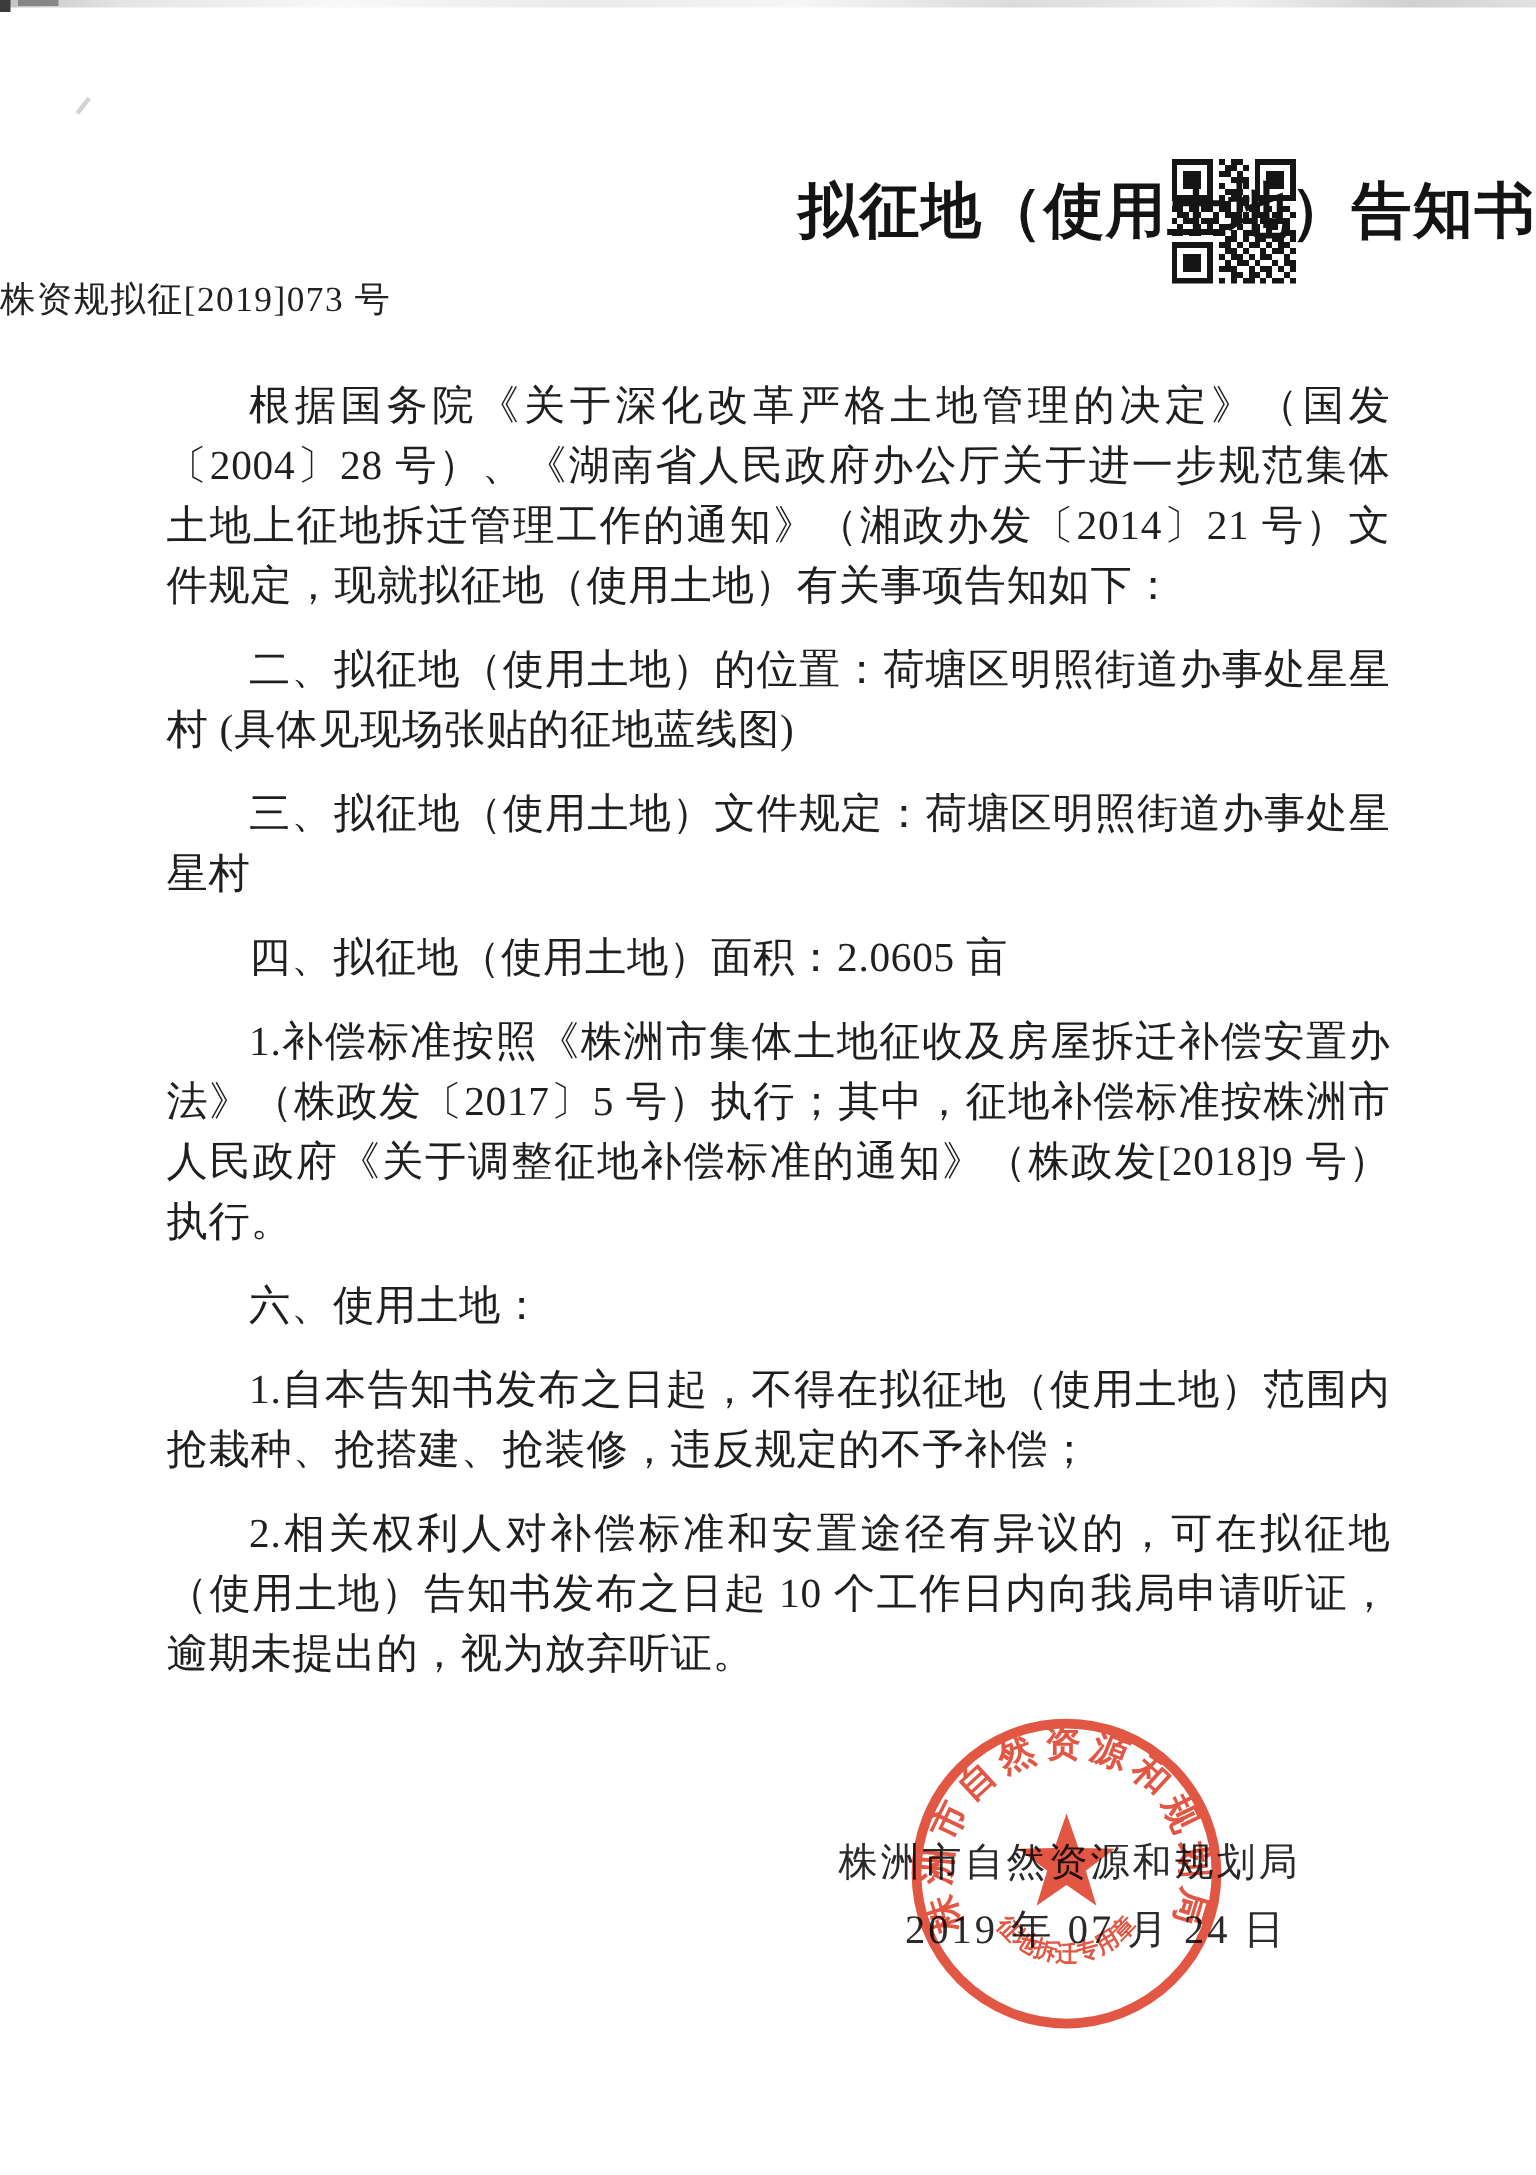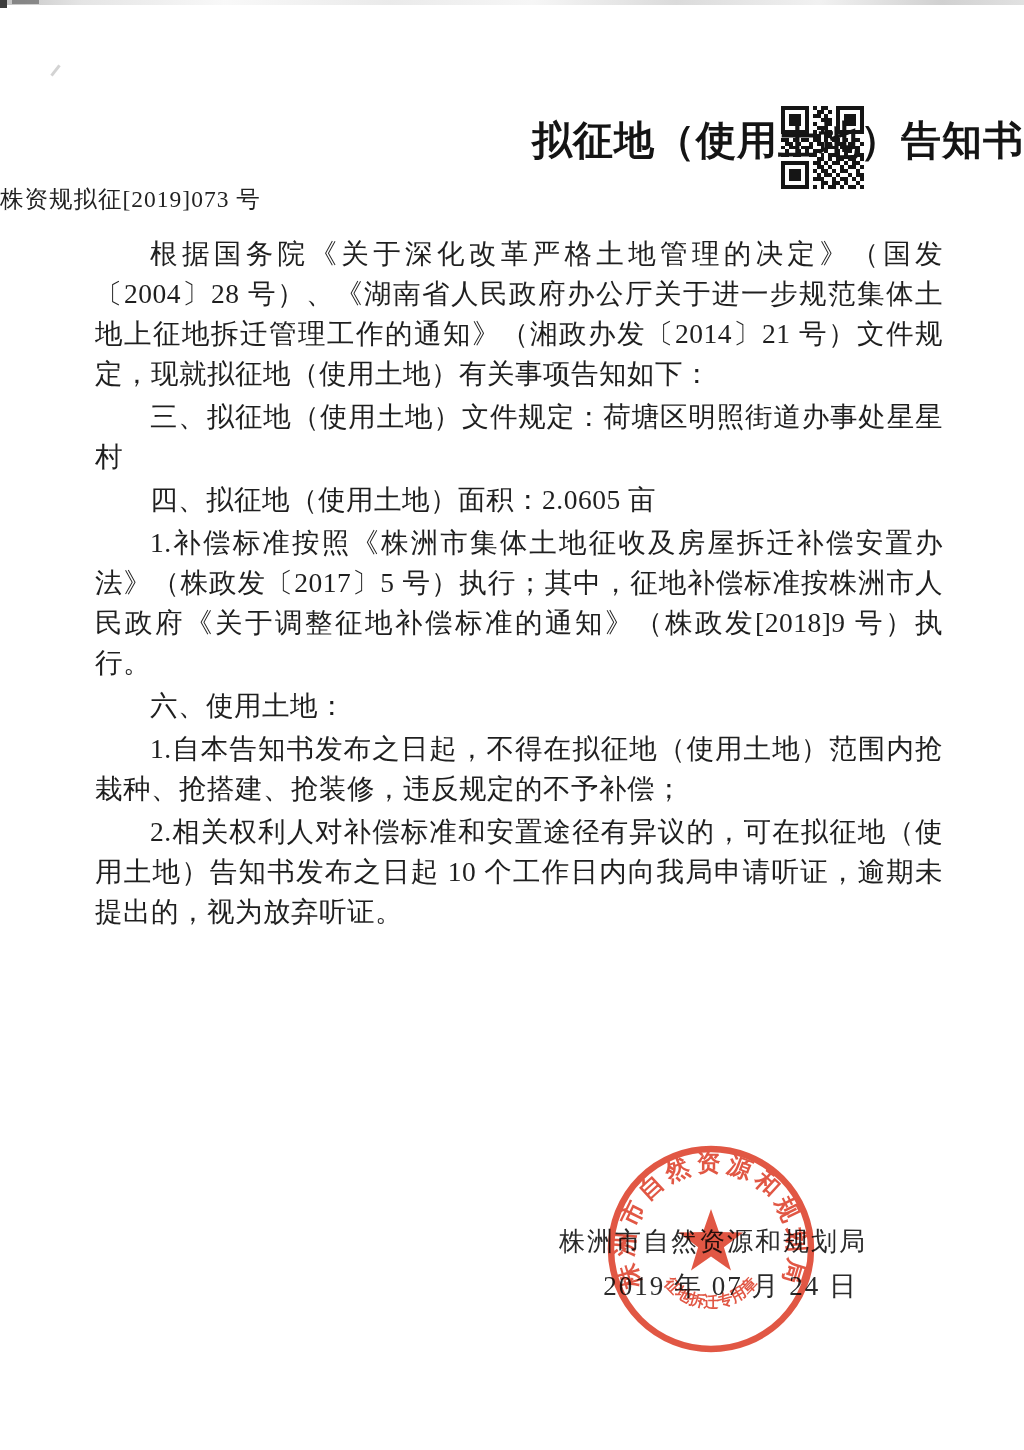--- a/index.html
+++ b/index.html
@@ -38,21 +38,21 @@
   .qr {
     position: absolute; left: 781px; top: 106px;
     width: 83px; height: 83px;
     shape-rendering: crispEdges;
   }
   .content {
     position: absolute; left: 95px; top: 234px; width: 848px;
     font-size: 27.5px; line-height: 40px;
     text-align: justify; letter-spacing: 0.5px; color: #1f1f1f;
   }
-  .para { margin: 0; text-indent: 2em; }
+  .para { margin: 16px; text-indent: 2em; }
   .para + .para { margin-top: 3px; }
 
   .sign-org {
     position: absolute; top: 1224px; right: 157px;
     font-size: 26px; letter-spacing: 2px; color: #2a2a2a;
   }
   .sign-date {
     position: absolute; top: 1268px; right: 166px;
     font-size: 27px; letter-spacing: 2px; color: #2a2a2a;
   }
@@ -85,20 +85,21 @@
 
   <h1 class="title">拟征地（使用土地）告知书</h1>
   <div class="doc-no">株资规拟征[2019]073 号</div>
 
   <svg class="qr" viewBox="0 0 21 21" xmlns="http://www.w3.org/2000/svg">
       <path d="M0 0h1v1h-1zM1 0h1v1h-1zM2 0h1v1h-1zM3 0h1v1h-1zM4 0h1v1h-1zM5 0h1v1h-1zM6 0h1v1h-1zM8 0h1v1h-1zM10 0h1v1h-1zM11 0h1v1h-1zM14 0h1v1h-1zM15 0h1v1h-1zM16 0h1v1h-1zM17 0h1v1h-1zM18 0h1v1h-1zM19 0h1v1h-1zM20 0h1v1h-1zM0 1h1v1h-1zM6 1h1v1h-1zM9 1h1v1h-1zM10 1h1v1h-1zM12 1h1v1h-1zM14 1h1v1h-1zM20 1h1v1h-1zM0 2h1v1h-1zM2 2h1v1h-1zM3 2h1v1h-1zM4 2h1v1h-1zM6 2h1v1h-1zM8 2h1v1h-1zM9 2h1v1h-1zM11 2h1v1h-1zM14 2h1v1h-1zM16 2h1v1h-1zM17 2h1v1h-1zM18 2h1v1h-1zM20 2h1v1h-1zM0 3h1v1h-1zM2 3h1v1h-1zM3 3h1v1h-1zM4 3h1v1h-1zM6 3h1v1h-1zM10 3h1v1h-1zM11 3h1v1h-1zM12 3h1v1h-1zM14 3h1v1h-1zM16 3h1v1h-1zM17 3h1v1h-1zM18 3h1v1h-1zM20 3h1v1h-1zM0 4h1v1h-1zM2 4h1v1h-1zM3 4h1v1h-1zM4 4h1v1h-1zM6 4h1v1h-1zM8 4h1v1h-1zM12 4h1v1h-1zM14 4h1v1h-1zM16 4h1v1h-1zM17 4h1v1h-1zM18 4h1v1h-1zM20 4h1v1h-1zM0 5h1v1h-1zM6 5h1v1h-1zM9 5h1v1h-1zM10 5h1v1h-1zM11 5h1v1h-1zM14 5h1v1h-1zM20 5h1v1h-1zM0 6h1v1h-1zM1 6h1v1h-1zM2 6h1v1h-1zM3 6h1v1h-1zM4 6h1v1h-1zM5 6h1v1h-1zM6 6h1v1h-1zM8 6h1v1h-1zM10 6h1v1h-1zM12 6h1v1h-1zM14 6h1v1h-1zM15 6h1v1h-1zM16 6h1v1h-1zM17 6h1v1h-1zM18 6h1v1h-1zM19 6h1v1h-1zM20 6h1v1h-1zM8 7h1v1h-1zM9 7h1v1h-1zM11 7h1v1h-1zM12 7h1v1h-1zM0 8h1v1h-1zM1 8h1v1h-1zM3 8h1v1h-1zM5 8h1v1h-1zM6 8h1v1h-1zM8 8h1v1h-1zM9 8h1v1h-1zM11 8h1v1h-1zM13 8h1v1h-1zM14 8h1v1h-1zM16 8h1v1h-1zM18 8h1v1h-1zM19 8h1v1h-1zM1 9h1v1h-1zM2 9h1v1h-1zM4 9h1v1h-1zM7 9h1v1h-1zM9 9h1v1h-1zM10 9h1v1h-1zM12 9h1v1h-1zM14 9h1v1h-1zM15 9h1v1h-1zM17 9h1v1h-1zM20 9h1v1h-1zM0 10h1v1h-1zM2 10h1v1h-1zM3 10h1v1h-1zM5 10h1v1h-1zM6 10h1v1h-1zM7 10h1v1h-1zM10 10h1v1h-1zM12 10h1v1h-1zM13 10h1v1h-1zM15 10h1v1h-1zM16 10h1v1h-1zM18 10h1v1h-1zM19 10h1v1h-1zM1 11h1v1h-1zM4 11h1v1h-1zM6 11h1v1h-1zM8 11h1v1h-1zM9 11h1v1h-1zM11 11h1v1h-1zM14 11h1v1h-1zM16 11h1v1h-1zM17 11h1v1h-1zM19 11h1v1h-1zM0 12h1v1h-1zM1 12h1v1h-1zM3 12h1v1h-1zM4 12h1v1h-1zM7 12h1v1h-1zM8 12h1v1h-1zM10 12h1v1h-1zM12 12h1v1h-1zM13 12h1v1h-1zM14 12h1v1h-1zM16 12h1v1h-1zM19 12h1v1h-1zM20 12h1v1h-1zM9 13h1v1h-1zM10 13h1v1h-1zM12 13h1v1h-1zM14 13h1v1h-1zM15 13h1v1h-1zM17 13h1v1h-1zM18 13h1v1h-1zM20 13h1v1h-1zM0 14h1v1h-1zM1 14h1v1h-1zM2 14h1v1h-1zM3 14h1v1h-1zM4 14h1v1h-1zM5 14h1v1h-1zM6 14h1v1h-1zM8 14h1v1h-1zM9 14h1v1h-1zM11 14h1v1h-1zM13 14h1v1h-1zM14 14h1v1h-1zM16 14h1v1h-1zM18 14h1v1h-1zM19 14h1v1h-1zM0 15h1v1h-1zM6 15h1v1h-1zM9 15h1v1h-1zM10 15h1v1h-1zM12 15h1v1h-1zM15 15h1v1h-1zM17 15h1v1h-1zM18 15h1v1h-1zM20 15h1v1h-1zM0 16h1v1h-1zM2 16h1v1h-1zM3 16h1v1h-1zM4 16h1v1h-1zM6 16h1v1h-1zM8 16h1v1h-1zM10 16h1v1h-1zM11 16h1v1h-1zM13 16h1v1h-1zM15 16h1v1h-1zM16 16h1v1h-1zM19 16h1v1h-1zM0 17h1v1h-1zM2 17h1v1h-1zM3 17h1v1h-1zM4 17h1v1h-1zM6 17h1v1h-1zM9 17h1v1h-1zM11 17h1v1h-1zM12 17h1v1h-1zM14 17h1v1h-1zM17 17h1v1h-1zM19 17h1v1h-1zM20 17h1v1h-1zM0 18h1v1h-1zM2 18h1v1h-1zM3 18h1v1h-1zM4 18h1v1h-1zM6 18h1v1h-1zM8 18h1v1h-1zM9 18h1v1h-1zM10 18h1v1h-1zM13 18h1v1h-1zM15 18h1v1h-1zM16 18h1v1h-1zM18 18h1v1h-1zM20 18h1v1h-1zM0 19h1v1h-1zM6 19h1v1h-1zM10 19h1v1h-1zM11 19h1v1h-1zM13 19h1v1h-1zM14 19h1v1h-1zM16 19h1v1h-1zM19 19h1v1h-1zM0 20h1v1h-1zM1 20h1v1h-1zM2 20h1v1h-1zM3 20h1v1h-1zM4 20h1v1h-1zM5 20h1v1h-1zM6 20h1v1h-1zM8 20h1v1h-1zM10 20h1v1h-1zM12 20h1v1h-1zM13 20h1v1h-1zM15 20h1v1h-1zM17 20h1v1h-1zM18 20h1v1h-1zM20 20h1v1h-1z" fill="#151515"></path>
     </svg>
 
   <div class="content">
     <p class="para">根据国务院《关于深化改革严格土地管理的决定》（国发〔2004〕28 号）、《湖南省人民政府办公厅关于进一步规范集体土地上征地拆迁管理工作的通知》（湘政办发〔2014〕21 号）文件规定，现就拟征地（使用土地）有关事项告知如下：</p>
+    <p class="para">二、拟征地（使用土地）的位置：荷塘区明照街道办事处星星村 (具体见现场张贴的征地蓝线图)</p>
     <p class="para">三、拟征地（使用土地）文件规定：荷塘区明照街道办事处星星村</p>
     <p class="para">四、拟征地（使用土地）面积：2.0605 亩</p>
     <p class="para">1.补偿标准按照《株洲市集体土地征收及房屋拆迁补偿安置办法》（株政发〔2017〕5 号）执行；其中，征地补偿标准按株洲市人民政府《关于调整征地补偿标准的通知》（株政发[2018]9 号）执行。</p>
     <p class="para">六、使用土地：</p>
     <p class="para">1.自本告知书发布之日起，不得在拟征地（使用土地）范围内抢栽种、抢搭建、抢装修，违反规定的不予补偿；</p>
     <p class="para">2.相关权利人对补偿标准和安置途径有异议的，可在拟征地（使用土地）告知书发布之日起 10 个工作日内向我局申请听证，逾期未提出的，视为放弃听证。</p>
   </div>
 
   <div class="sign-org">株洲市自然资源和规划局</div>
   <div class="sign-date">2019 年 07 月 24 日</div>

